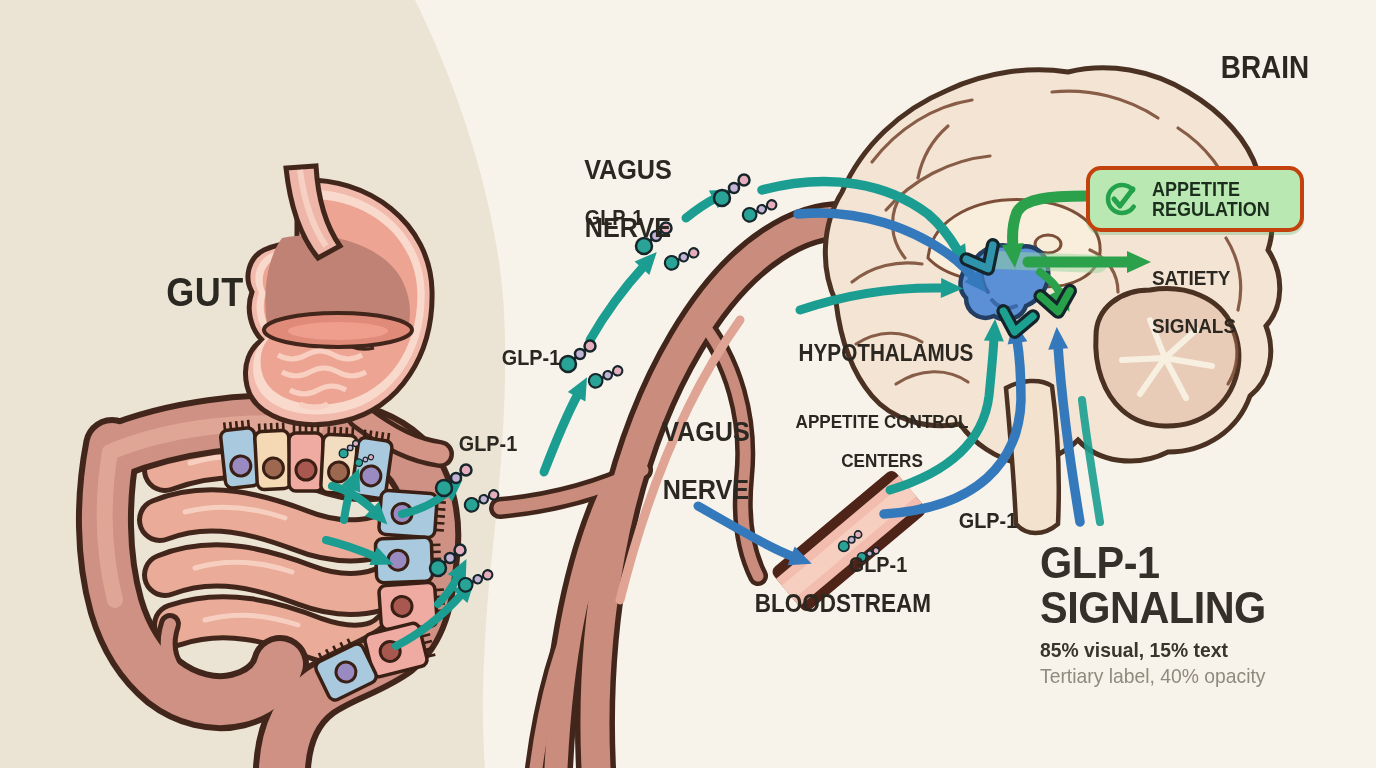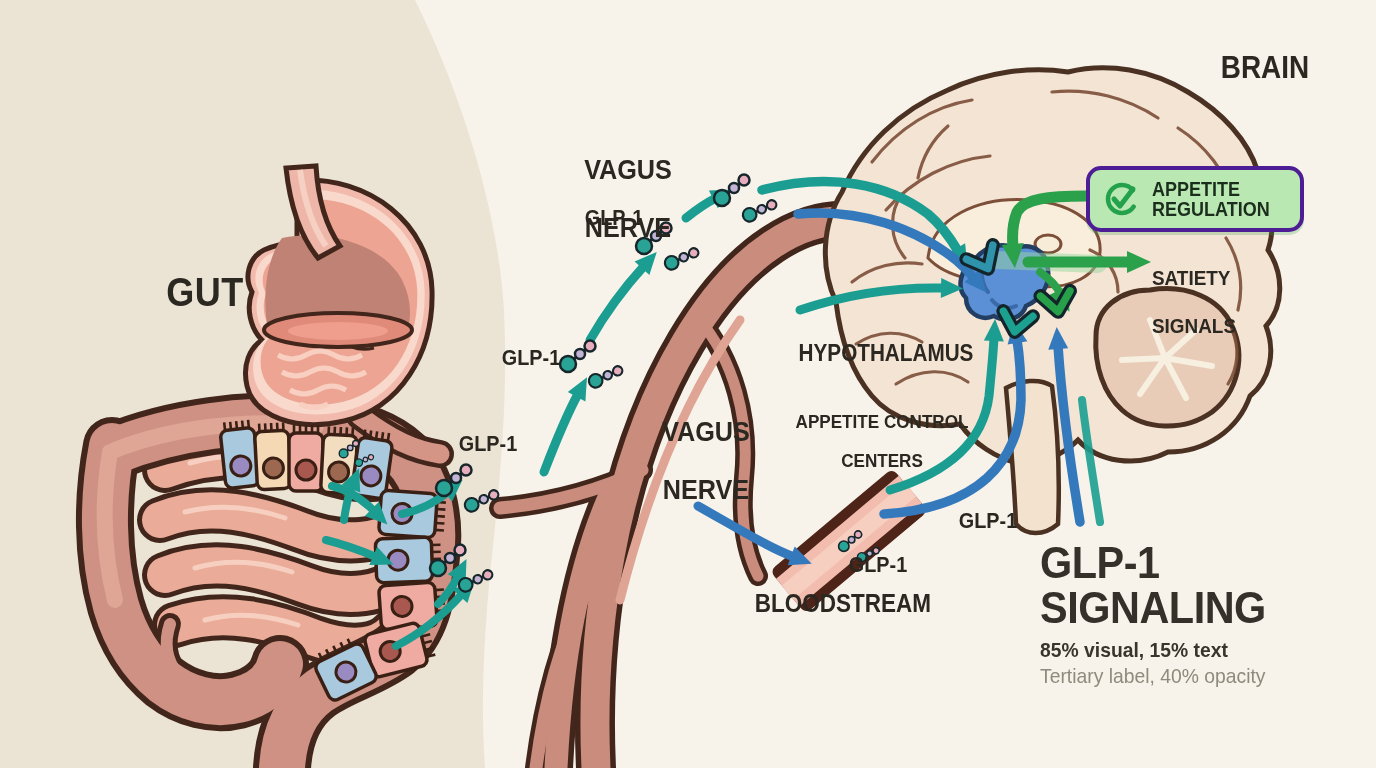--- a/index.html
+++ b/index.html
@@ -22,21 +22,21 @@
   .blood{left:745px;top:590px;width:196px;font-size:25px;}
   .satiety{left:1152px;top:242px;width:120px;font-size:21px;line-height:1.15;}
   .glp{font-size:22px;width:80px;text-align:center;color:#2a2620;}
   .glp1{left:448px;top:433px;}
   .glp2{left:491px;top:347px;}
   .glp3{left:574px;top:207px;}
   .glp4{left:838px;top:554px;}
   .glp5{left:948px;top:510px;}
   .badge{
     position:absolute;left:1086px;top:166px;width:198px;height:58px;
-    background:#b9e8b2;border:4px solid #4c1d95;border-radius:15px;
+    background:#b9e8b2;border:4px solid #c2410c;border-radius:15px;
     display:flex;align-items:center;gap:10px;padding-left:12px;
     box-shadow:0 3px 0 rgba(47,158,77,.25);
   }
   .badge-text{color:#1b2e1d;font-weight:700;font-size:20px;line-height:1.02;transform:scaleX(0.9);transform-origin:left center;}
   .titleblock{position:absolute;left:1040px;top:540px;transform:scaleX(0.92);transform-origin:left top;}
   .title-line{font-weight:700;font-size:45px;line-height:1.0;color:#35302a;letter-spacing:-.5px;}
   .subtitle{margin-top:8px;font-size:21px;font-weight:700;color:#3a352c;}
   .tertiary{margin-top:2px;font-size:21px;font-weight:400;color:#8f8a7e;}
 </style>
 </head>

